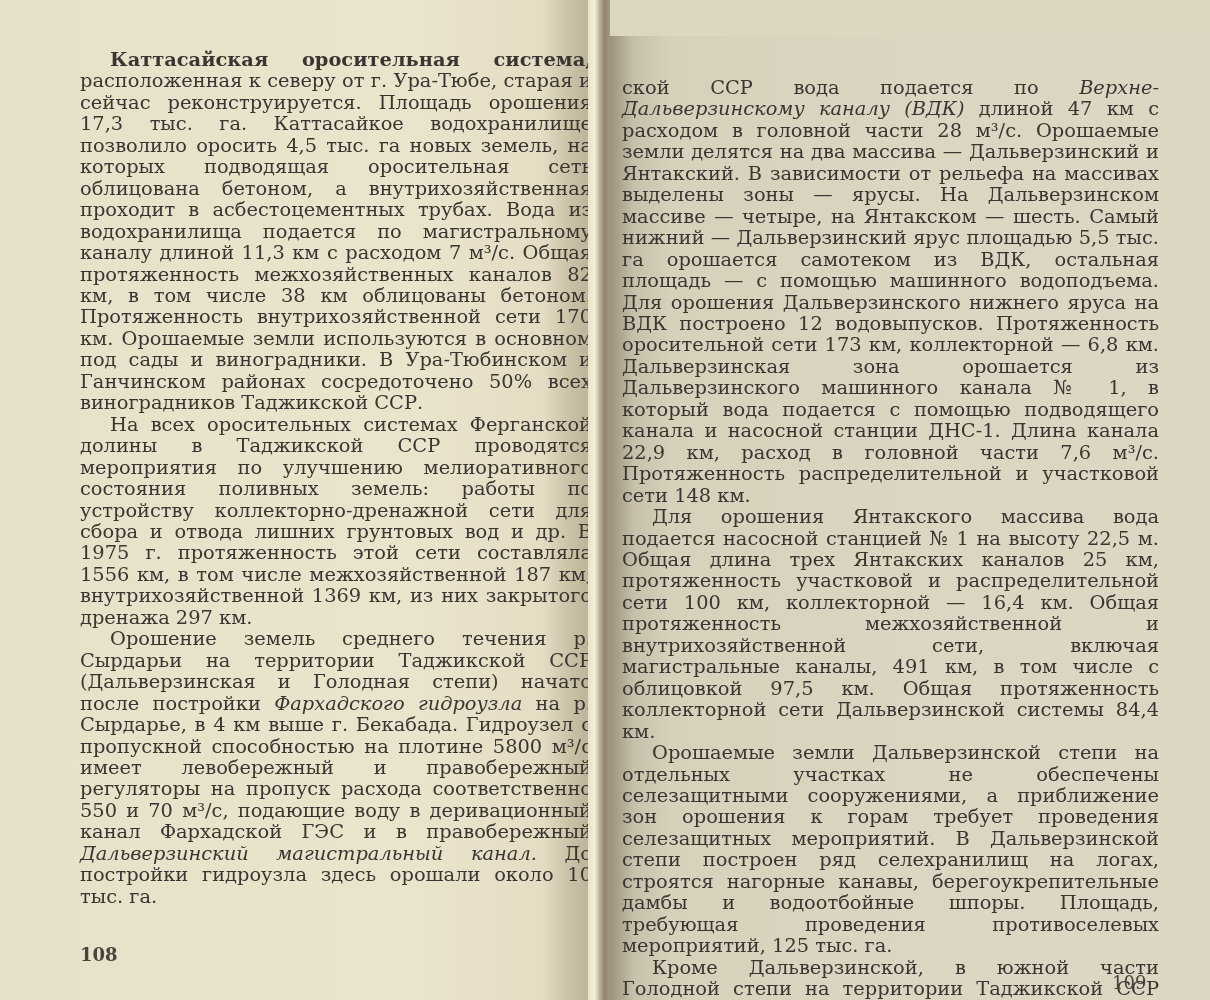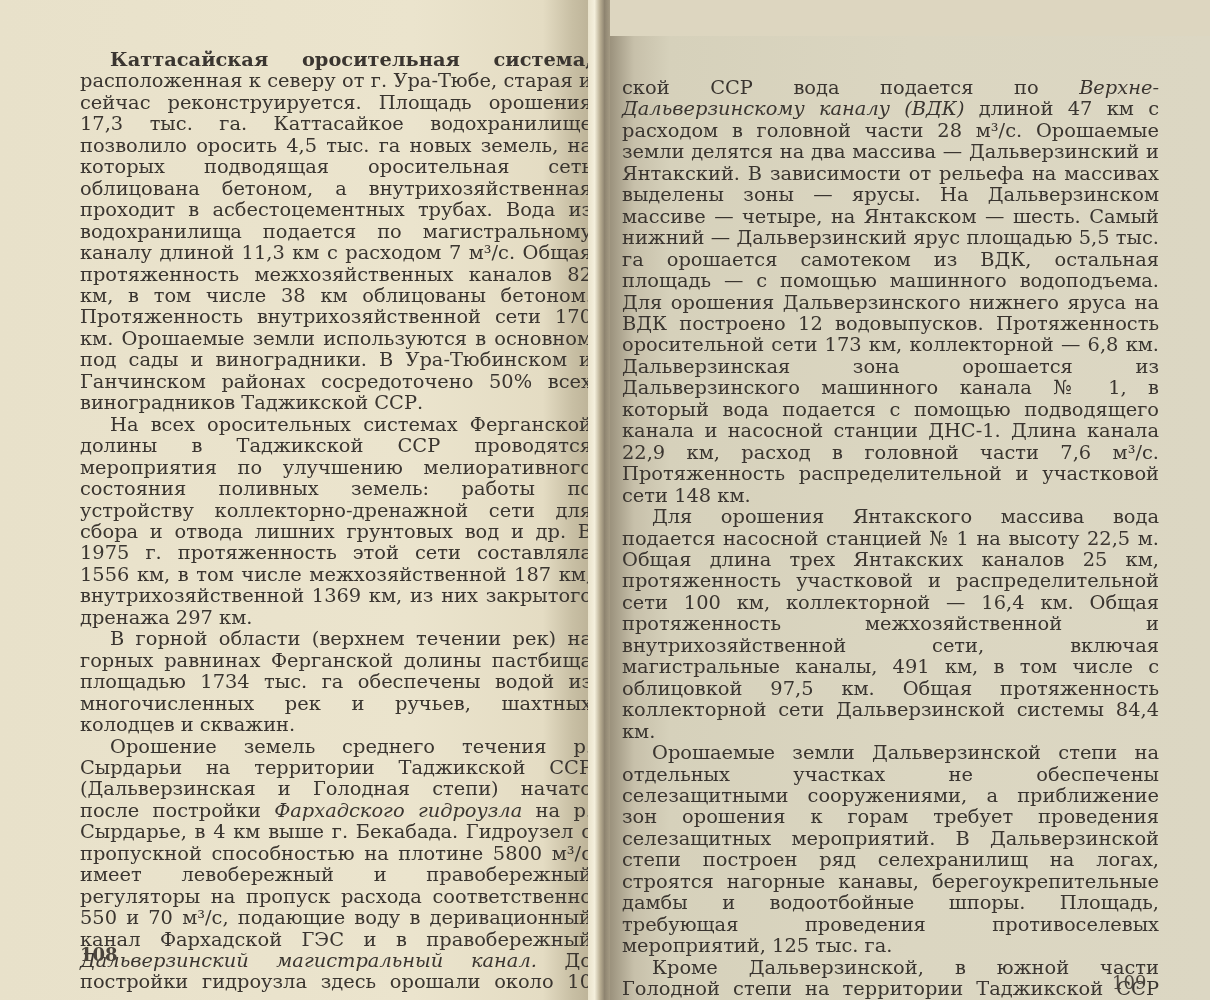--- a/index.html
+++ b/index.html
@@ -23,21 +23,20 @@
   .left .pagenum { left:80px; top:944px;font-weight:bold; }
   .right .pagenum { left:502px; top:936px;text-align:center; }
 </style>
 </head>
 <body>
 
 <div class="page left">
   <div class="text">
     <p class="indent"><span class="bold">Каттасайская оросительная система,</span><span> расположенная к северу от г. Ура-Тюбе, старая и сейчас реконструируется. Площадь орошения 17,3 тыс. га. Каттасайкое водохранилище позволило оросить 4,5 тыс. га новых земель, на которых подводящая оросительная сеть облицована бетоном, а внутрихозяйственная проходит в асбестоцементных трубах. Вода из водохранилища подается по магистральному каналу длиной 11,3 км с расходом 7 м³/с. Общая протяженность межхозяйственных каналов 82 км, в том числе 38 км облицованы бетоном. Протяженность внутрихозяйственной сети 170 км. Орошаемые земли используются в основном под сады и виноградники. В Ура-Тюбинском и Ганчинском районах сосредоточено 50% всех виноградников Таджикской ССР.</span></p>
     <p class="indent">На всех оросительных системах Ферганской долины в Таджикской ССР проводятся мероприятия по улучшению мелиоративного состояния поливных земель: работы по устройству коллекторно-дренажной сети для сбора и отвода лишних грунтовых вод и др. В 1975 г. протяженность этой сети составляла 1556 км, в том числе межхозяйственной 187 км, внутрихозяйственной 1369 км, из них закрытого дренажа 297 км.</p>
-    <p class="indent">В горной области (верхнем течении рек) на горных равнинах Ферганской долины пастбища площадью 1734 тыс. га обеспечены водой из многочисленных рек и ручьев, шахтных колодцев и скважин.</p>
     <p class="indent"><span>Орошение земель среднего течения р. Сырдарьи на территории Таджикской ССР (Дальверзинская и Голодная степи) начато после постройки </span><span class="it">Фархадского гидроузла</span><span> на р. Сырдарье, в 4 км выше г. Бекабада. Гидроузел с пропускной способностью на плотине 5800 м³/с имеет левобережный и правобережный регуляторы на пропуск расхода соответственно 550 и 70 м³/с, подающие воду в деривационный канал Фархадской ГЭС и в правобережный </span><span class="it">Дальверзинский магистральный канал.</span><span> До постройки гидроузла здесь орошали около 10 тыс. га.</span></p>
 
   </div>
   <div class="pagenum">108</div>
 </div>
 
 <div class="gutter"></div>
 
 <div class="page right">
   <div class="text">

